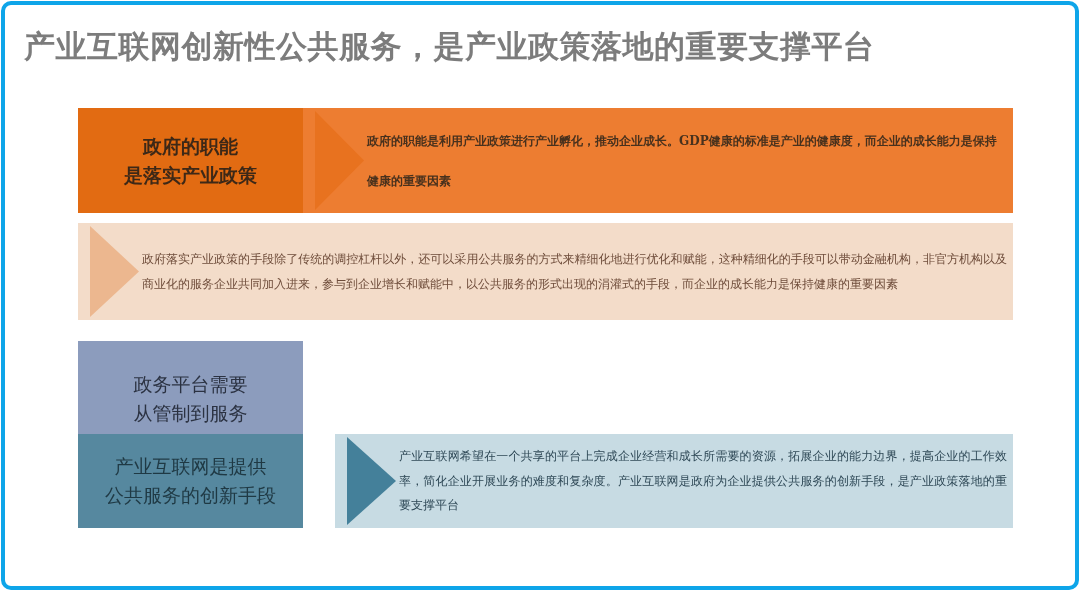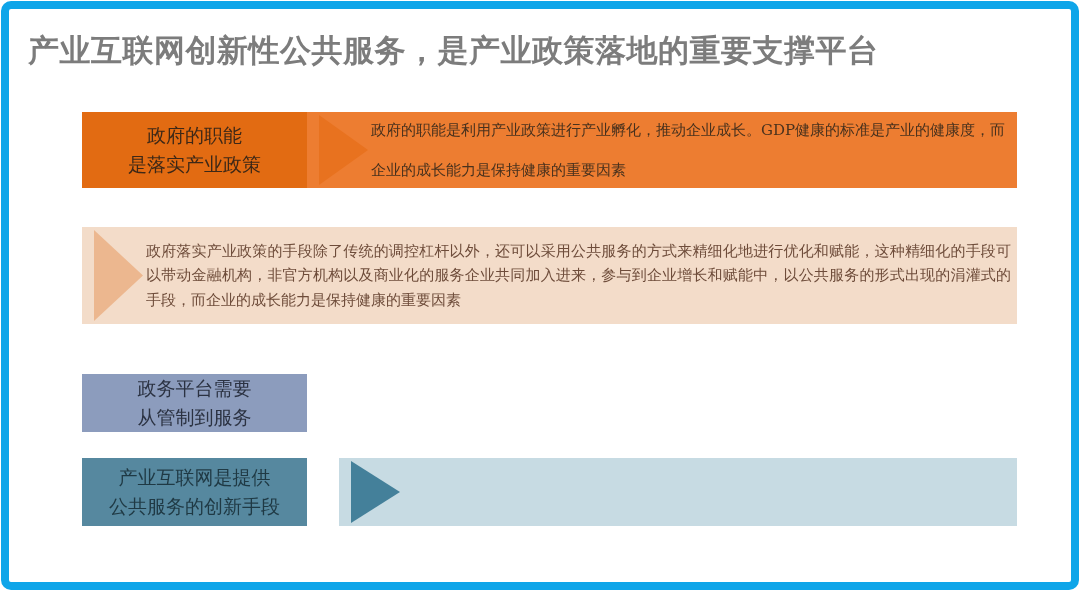--- a/index.html
+++ b/index.html
@@ -3,21 +3,21 @@
 <meta charset="utf-8">
 <style>
   * { margin: 0; padding: 0; box-sizing: border-box; }
   html, body { width: 1080px; height: 591px; background: #ffffff; overflow: hidden; }
   body { font-family: "DejaVu Serif", serif; }
 
   .slide {
     position: absolute;
     left: 1px; top: 1px; right: 1px; bottom: 1px;
     background: #ffffff;
-    border: 8px solid #0ea5e9;
+    border: 4px solid #0ea5e9;
     border-radius: 10px;
   }
 
   .page-title {
     position: absolute;
     left: 19px; top: 21px;
     width: 1000px;
     font-family: "Liberation Sans", sans-serif;
     font-size: 31px;
     font-weight: 700;
@@ -26,24 +26,24 @@
     white-space: nowrap;
   }
 
   .row {
     position: absolute;
     left: 73px;
     width: 935px;
     display: flex;
     align-items: stretch;
   }
-  .row-1 { top: 103px; height: 76px; }
+  .row-1 { top: 103px; height: 105px; font-weight: bold; }
   .row-2 { top: 218px; height: 97px; }
-  .row-3 { top: 336px; height: 115px; align-items: center; }
-  .row-4 { top: 449px; height: 68px; gap: 32px; }
+  .row-3 { top: 336px; height: 115px; }
+  .row-4 { top: 429px; height: 94px; gap: 32px; }
 
   .label-box {
     flex: 0 0 225px;
     background: var(--label-bg, #cccccc);
     color: var(--label-text, #222222);
     display: flex;
     align-items: center;
     justify-content: center;
     text-align: center;
     font-size: 19px;
@@ -63,21 +63,21 @@
     position: absolute;
     left: 12px; top: 3px; bottom: 3px;
     width: 49px;
     background: var(--chevron, #999999);
     clip-path: polygon(0 0, 100% 50%, 0 100%);
   }
 
   .body-text {
     padding: 4px 6px 4px 64px;
     color: var(--body-text, #333333);
-    font-size: 15px;
+    font-size: 12px;
     line-height: 24.5px;
     text-align: justify;
   }
   .row-1 .body-text { line-height: 40px; text-align: left; }
 </style>
 </head>
 <body>
 
 <div class="slide">
 
@@ -108,16 +108,17 @@
     </div>
   </div>
 
   <div class="row row-4" style="--label-bg: #56889f; --label-text: #1f3944; --panel-bg: #c7dbe3; --chevron: #44809a; --body-text: #2e4856;">
     <div class="label-box">
       <span>产业互联网是提供
 公共服务的创新手段</span>
     </div>
     <div class="panel">
       <div class="chevron"></div>
+      <div class="body-text">产业互联网希望在一个共享的平台上完成企业经营和成长所需要的资源，拓展企业的能力边界，提高企业的工作效率，简化企业开展业务的难度和复杂度。产业互联网是政府为企业提供公共服务的创新手段，是产业政策落地的重要支撑平台</div>
     </div>
   </div>
 
 </div>
 
 </body></html>

